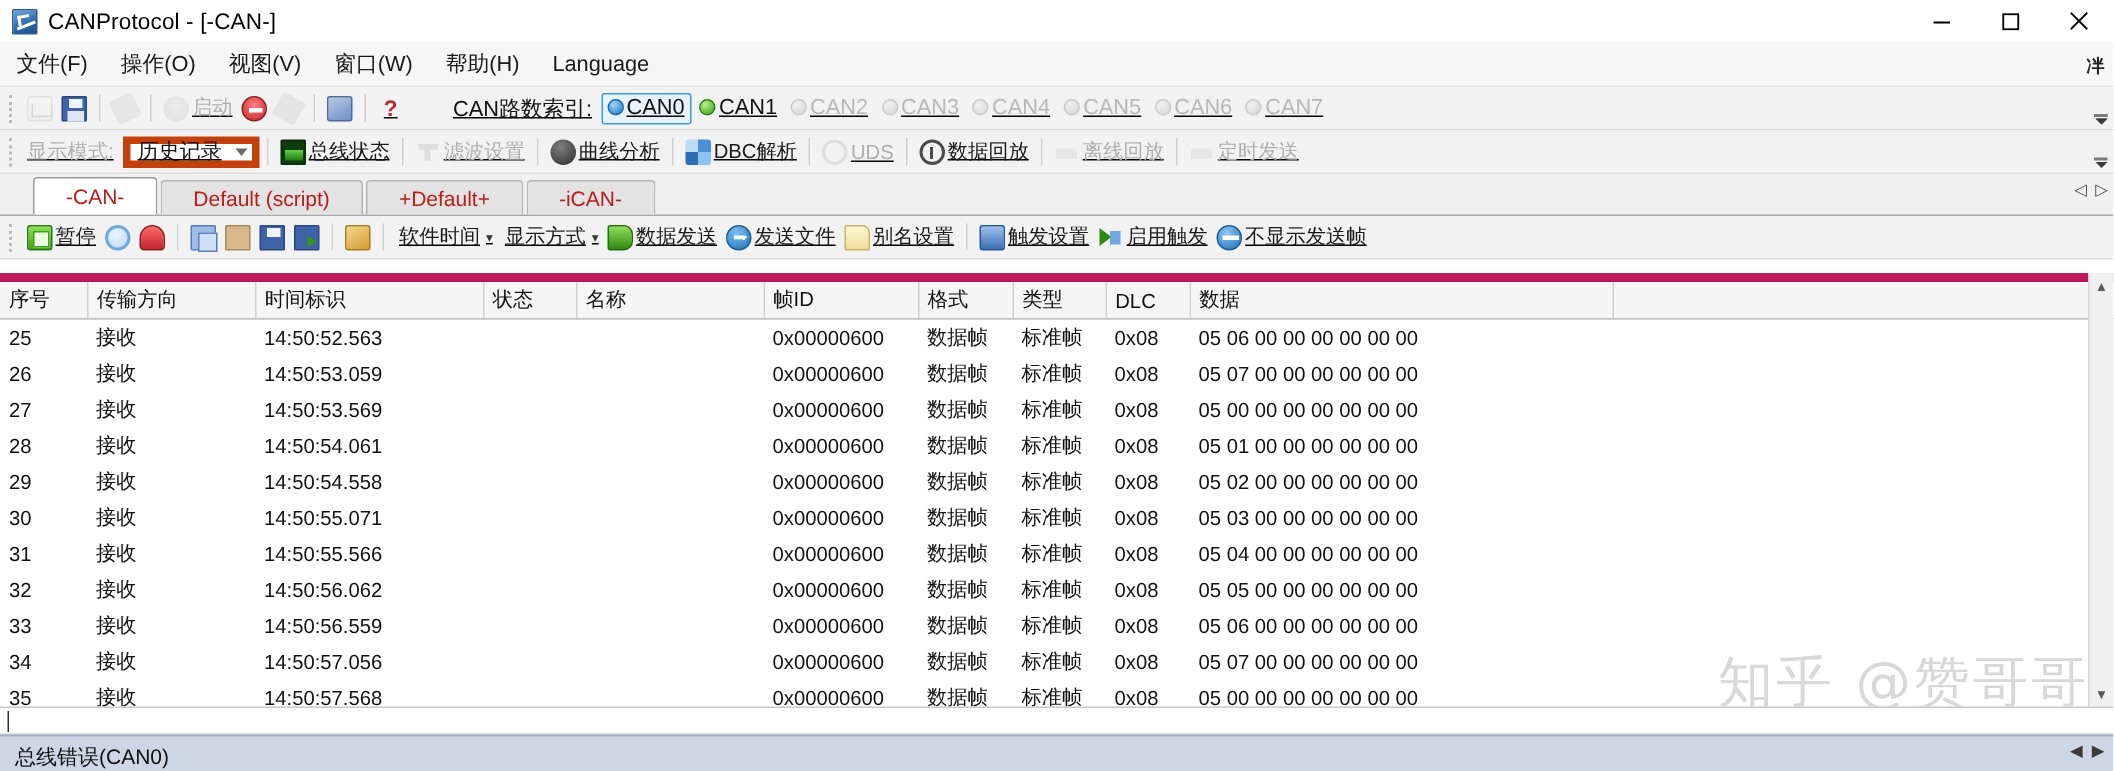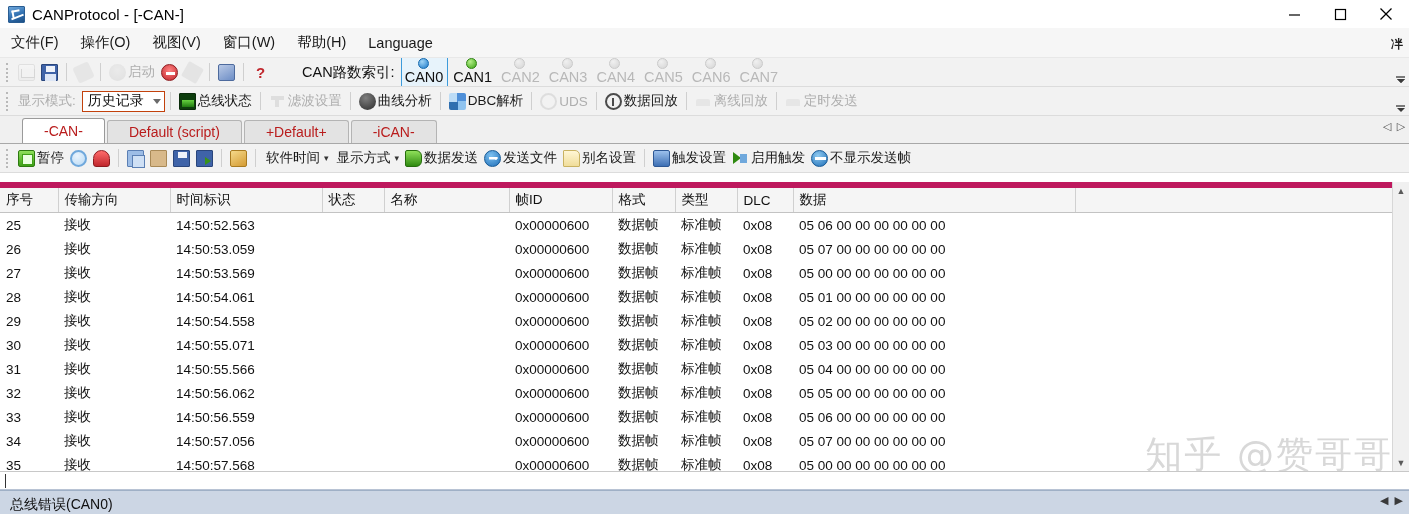--- a/index.html
+++ b/index.html
@@ -86,20 +86,21 @@
   
   .toolbar {
     height: 29px;
     background: #f2f2f2;
     border-bottom: 1px solid #dcdcdc;
     display: flex;
     align-items: center;
     padding-left: 4px;
     position: relative;
     overflow: hidden;
+    text-decoration: underline;
   }
   .tb-grip {
     width: 5px; height: 19px;
     margin: 0 4px 0 2px;
     border-left: 2px dotted #b9b9b9;
     flex: 0 0 auto;
   }
   .tb-sep {
     width: 1px; height: 18px;
     background: #cfcfcf;
@@ -180,21 +181,20 @@
   .can-label {
     font-size: 14.5px; color:#111; margin-left:6px; margin-right:6px;
     white-space:nowrap;
   }
   .can-item {
     display:flex; align-items:center;
     font-size:14.5px; color:#111;
     padding: 1px 4px 2px 3px;
     margin-right: 2px;
     white-space:nowrap;
-    flex-direction:column;
   }
   .can-item.sel {
     border: 1px solid #3c9bdb;
     background: #e7f3fb;
     border-radius:2px;
   }
   .can-item.off { color:#b8b8b8; }
   .dot { width:11px;height:11px;border-radius:50%;margin-right:2px;flex:0 0 auto; }
   .dot.blue  { background: radial-gradient(circle at 35% 30%, #9fd4f6, #1b79c9); border:1px solid #1569ad; }
   .dot.green { background: radial-gradient(circle at 35% 30%, #b6f08a, #3ba314); border:1px solid #2d8210; }
@@ -205,21 +205,21 @@
     width:13px; height:21px;
     display:flex; flex-direction:column; align-items:center; justify-content:flex-end;
     color:#555;
   }
   .tb-overflow .bar { width:9px;height:2px;background:#7a7a7a;margin-bottom:1px; }
   .tb-overflow .tri { width:0;height:0;border-left:4px solid transparent;border-right:4px solid transparent;border-top:4px solid #3a3a3a; }
 
   .combo {
     display:flex; align-items:center;
     height:21px;
-    border:1px solid #c2410c;
+    border:5px solid #c2410c;
     background:#ffffff;
     padding: 0 3px 0 5px;
     font-size:14px; color:#111;
     margin-left:3px;
     flex: 0 0 auto;
   }
   .combo .cb-caret {
     width:0;height:0;margin-left:9px;
     border-left:4px solid transparent;border-right:4px solid transparent;border-top:5px solid #6a6a6a;
   }

